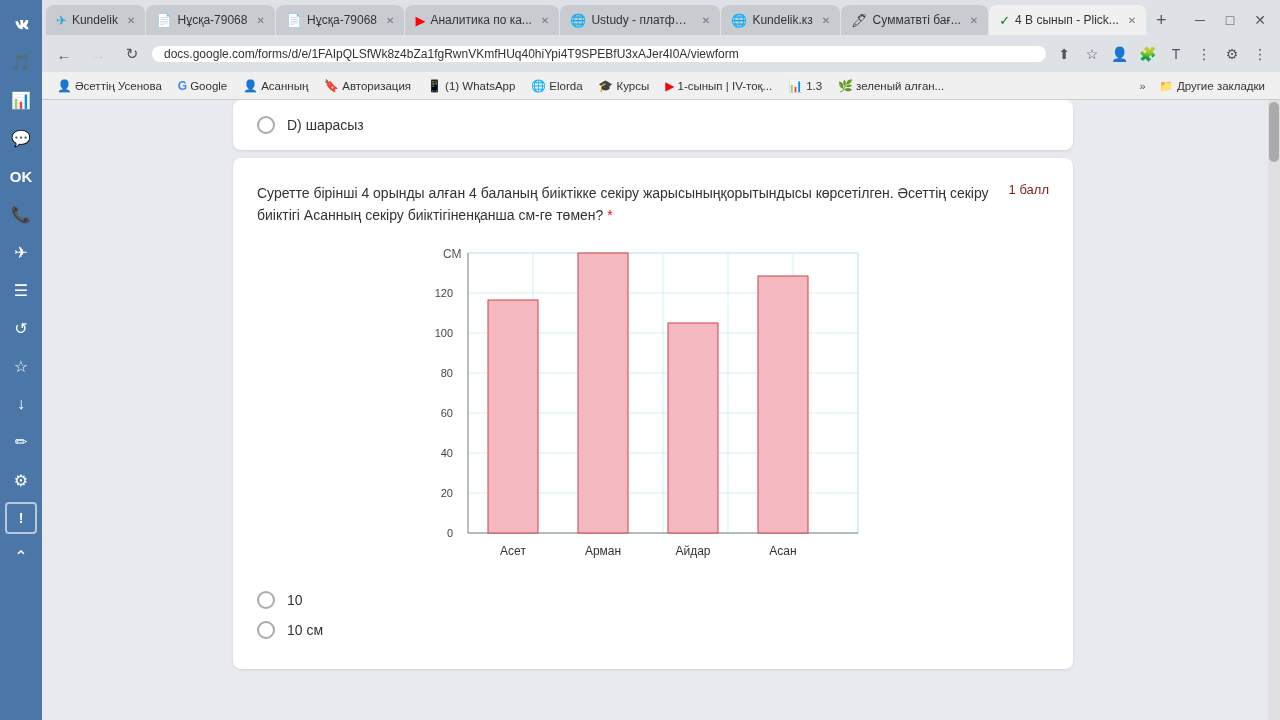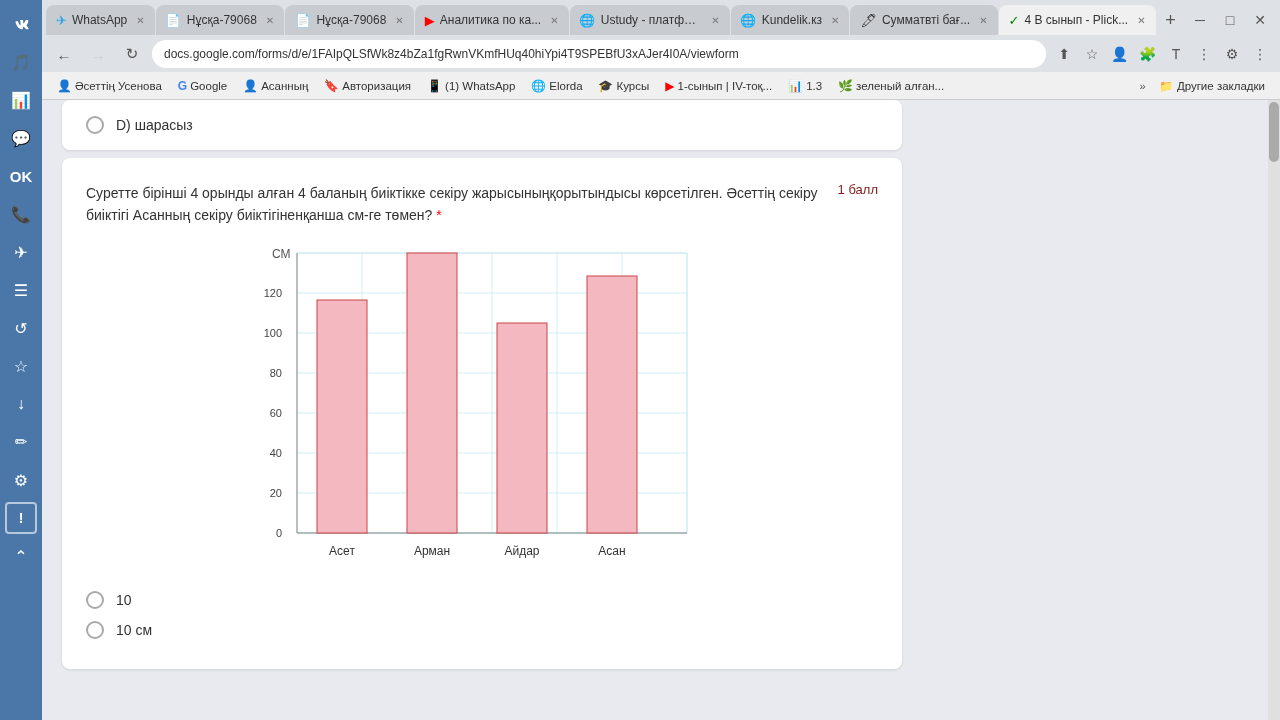--- a/index.html
+++ b/index.html
@@ -90,21 +90,21 @@
       padding: 3px 8px;
       gap: 6px;
     }
     .nav-btn {
       width: 28px; height: 28px;
       display: flex; align-items: center; justify-content: center;
       font-size: 15px; color: #555; cursor: pointer;
     }
     .address-bar {
       flex: 1;
-      height: 28px;
+      height: 16px;
       background: white;
       border-radius: 14px;
       display: flex; align-items: center;
       padding: 0 12px;
       font-size: 12px;
       color: #333;
       overflow: hidden;
     }
     .address-text { overflow: hidden; text-overflow: ellipsis; white-space: nowrap; }
     .toolbar-icons {
@@ -148,20 +148,21 @@
       padding: 2px 7px;
     }
 
     
     .page-content {
       flex: 1;
       background: #e8eaf0;
       overflow-y: auto;
       position: relative;
       display: flex;
+      justify-content: center;
       padding: 0 16px 20px 0;
     }
 
     .form-container {
       width: 880px;
       padding: 0 20px;
     }
 
     
     .answer-option-card {
@@ -303,21 +304,21 @@
 </div>
 
 <div class="main-area">
 
   <div class="browser-chrome">
 
     <div class="tab-bar">
 
       <div class="tab">
         <span class="tab-icon" style="color:#2CA5E0;">✈</span>
-        <span class="tab-label">WhatsApp</span>
+        <span class="tab-label">Kundelik</span>
         <span class="tab-close">✕</span>
       </div>
       <div class="tab">
         <span class="tab-icon" style="color:#4A90D9;">📄</span>
         <span class="tab-label">Нұсқа-79068</span>
         <span class="tab-close">✕</span>
       </div>
       <div class="tab">
         <span class="tab-icon" style="color:#4A90D9;">📄</span>
         <span class="tab-label">Нұсқа-79068</span>

